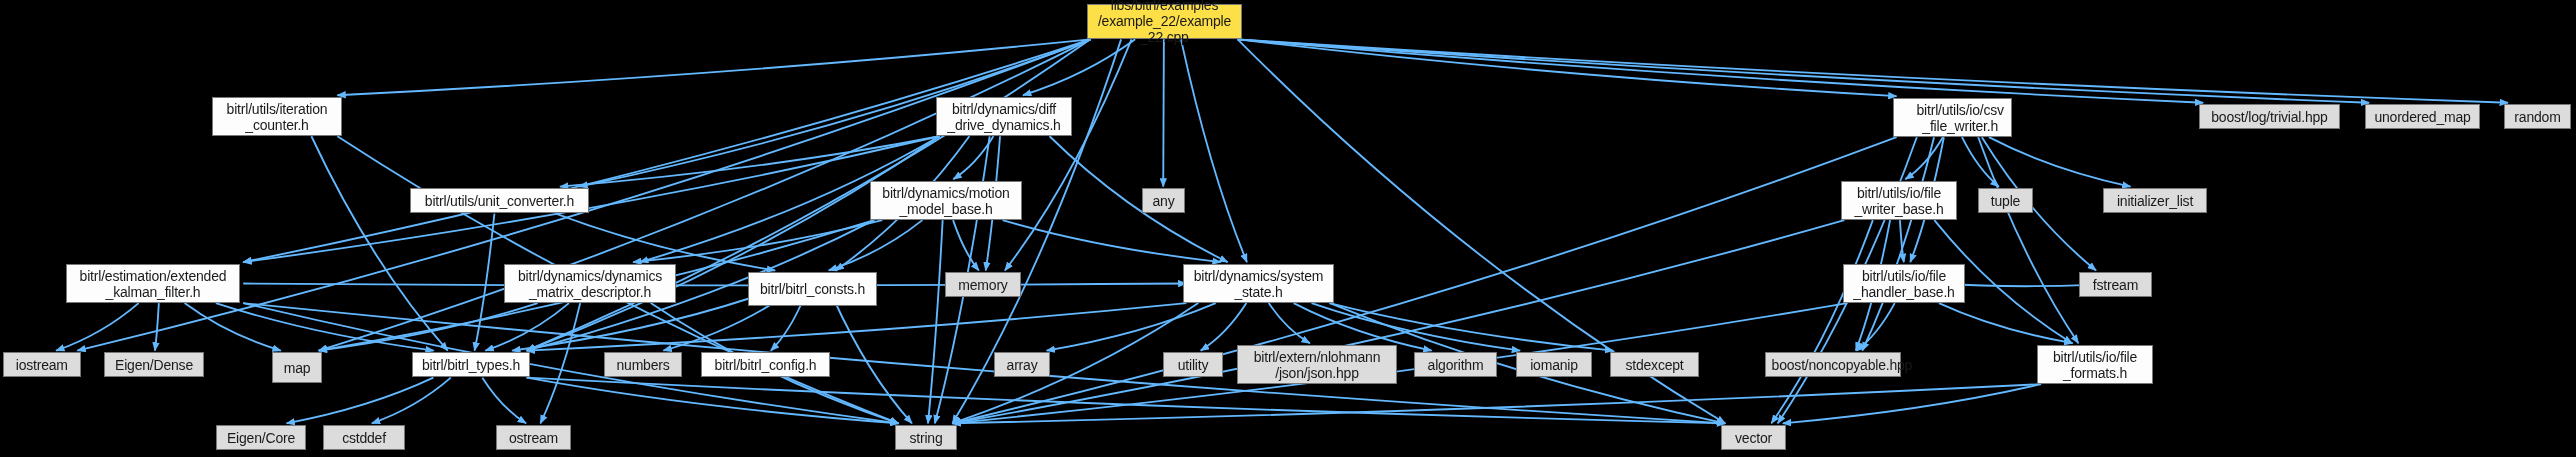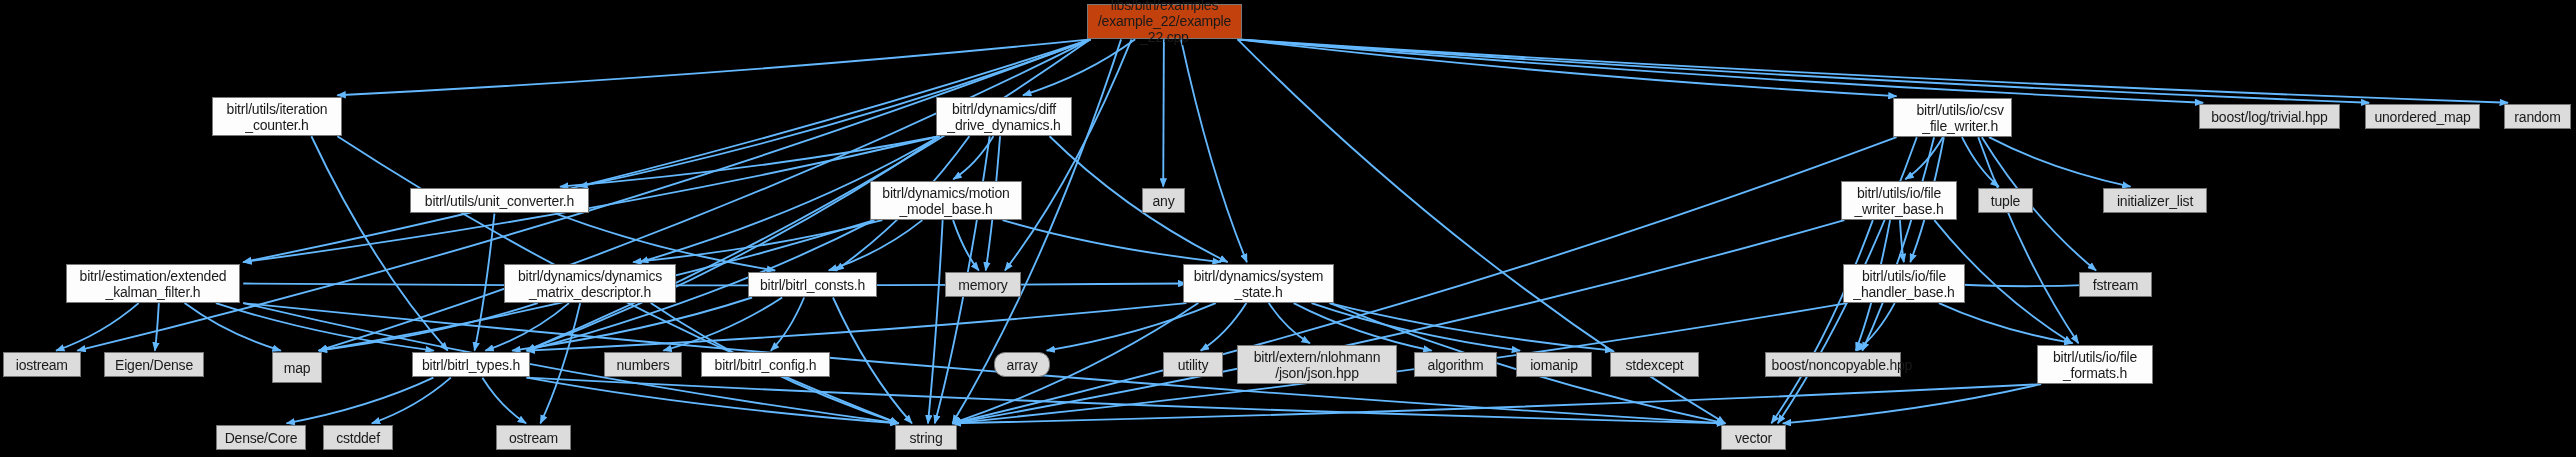--- a/index.html
+++ b/index.html
@@ -3,21 +3,21 @@
 <meta charset="utf-8">
 <style>
   html,body{margin:0;padding:0;background:#000;}
   #stage{position:relative;width:2576px;height:458px;background:#000;overflow:hidden;
          font-family:"Liberation Sans","DejaVu Sans",sans-serif;}
   #edges{position:absolute;left:0;top:0;width:2576px;height:458px;}
   .node{position:absolute;box-sizing:border-box;border:0.9px solid #787878;
         display:flex;align-items:center;justify-content:center;text-align:center;
         font-size:14px;line-height:16px;color:#1a1a1a;letter-spacing:-0.2px;
         background:#dcdcdc;padding:0.9px 5.6px;}
-  .node.root{background:#c2410c;}
+  .node.root{background:#fde047;}
   .node.local{background:#fdfdfd;}
   .node span{display:block;width:100%;white-space:pre-line;}
 </style>
 </head>
 <body>
 
 <div id="stage">
   <svg id="edges" viewBox="0 0 2764 491" xmlns="http://www.w3.org/2000/svg">
     <defs>
       <marker id="ah" markerWidth="10" markerHeight="8" refX="9" refY="4" orient="auto" markerUnits="userSpaceOnUse">
@@ -160,21 +160,21 @@
         <span>initializer_list</span>
       </div>
       <div class="node local" style="left: 66px; top: 264px; width: 174px; height: 39px;">
         <span>bitrl/estimation/extended
 _kalman_filter.h</span>
       </div>
       <div class="node local" style="left: 504px; top: 264px; width: 172px; height: 39px;">
         <span>bitrl/dynamics/dynamics
 _matrix_descriptor.h</span>
       </div>
-      <div class="node local" style="left: 748px; top: 272px; width: 129px; height: 25px;">
+      <div class="node local" style="left: 748px; top: 272px; width: 129px; height: 34px;">
         <span>bitrl/bitrl_consts.h</span>
       </div>
       <div class="node " style="left: 945px; top: 272px; width: 76px; height: 25px;">
         <span>memory</span>
       </div>
       <div class="node local" style="left: 1183px; top: 264px; width: 151px; height: 39px;">
         <span>bitrl/dynamics/system
 _state.h</span>
       </div>
       <div class="node local" style="left: 1843px; top: 264px; width: 122px; height: 39px;">
@@ -195,21 +195,21 @@
       </div>
       <div class="node local" style="left: 412px; top: 352px; width: 118px; height: 25px;">
         <span>bitrl/bitrl_types.h</span>
       </div>
       <div class="node " style="left: 604px; top: 352px; width: 78px; height: 25px;">
         <span>numbers</span>
       </div>
       <div class="node local" style="left: 701px; top: 352px; width: 129px; height: 25px;">
         <span>bitrl/bitrl_config.h</span>
       </div>
-      <div class="node " style="left: 994px; top: 352px; width: 56px; height: 25px; border-radius: 11px;">
+      <div class="node " style="left: 994px; top: 352px; width: 56px; height: 25px;">
         <span>array</span>
       </div>
       <div class="node " style="left: 1163px; top: 352px; width: 60px; height: 25px;">
         <span>utility</span>
       </div>
       <div class="node " style="left: 1237px; top: 345px; width: 160px; height: 39px;">
         <span>bitrl/extern/nlohmann
 /json/json.hpp</span>
       </div>
       <div class="node " style="left: 1414px; top: 352px; width: 83px; height: 25px;">
@@ -222,23 +222,23 @@
         <span>stdexcept</span>
       </div>
       <div class="node " style="left: 1765px; top: 352px; width: 136px; height: 25px;">
         <span>boost/noncopyable.hpp</span>
       </div>
       <div class="node local" style="left: 2037px; top: 345px; width: 116px; height: 39px;">
         <span>bitrl/utils/io/file
 _formats.h</span>
       </div>
       <div class="node " style="left: 216px; top: 425px; width: 90px; height: 25px;">
-        <span>Dense/Core</span>
-      </div>
-      <div class="node " style="left: 323px; top: 425px; width: 70px; height: 25px;">
+        <span>Eigen/Core</span>
+      </div>
+      <div class="node " style="left: 323px; top: 425px; width: 82px; height: 25px;">
         <span>cstddef</span>
       </div>
       <div class="node " style="left: 496px; top: 425px; width: 75px; height: 25px;">
         <span>ostream</span>
       </div>
       <div class="node " style="left: 895px; top: 425px; width: 62px; height: 25px;">
         <span>string</span>
       </div>
       <div class="node " style="left: 1721px; top: 425px; width: 65px; height: 25px;">
         <span>vector</span>

